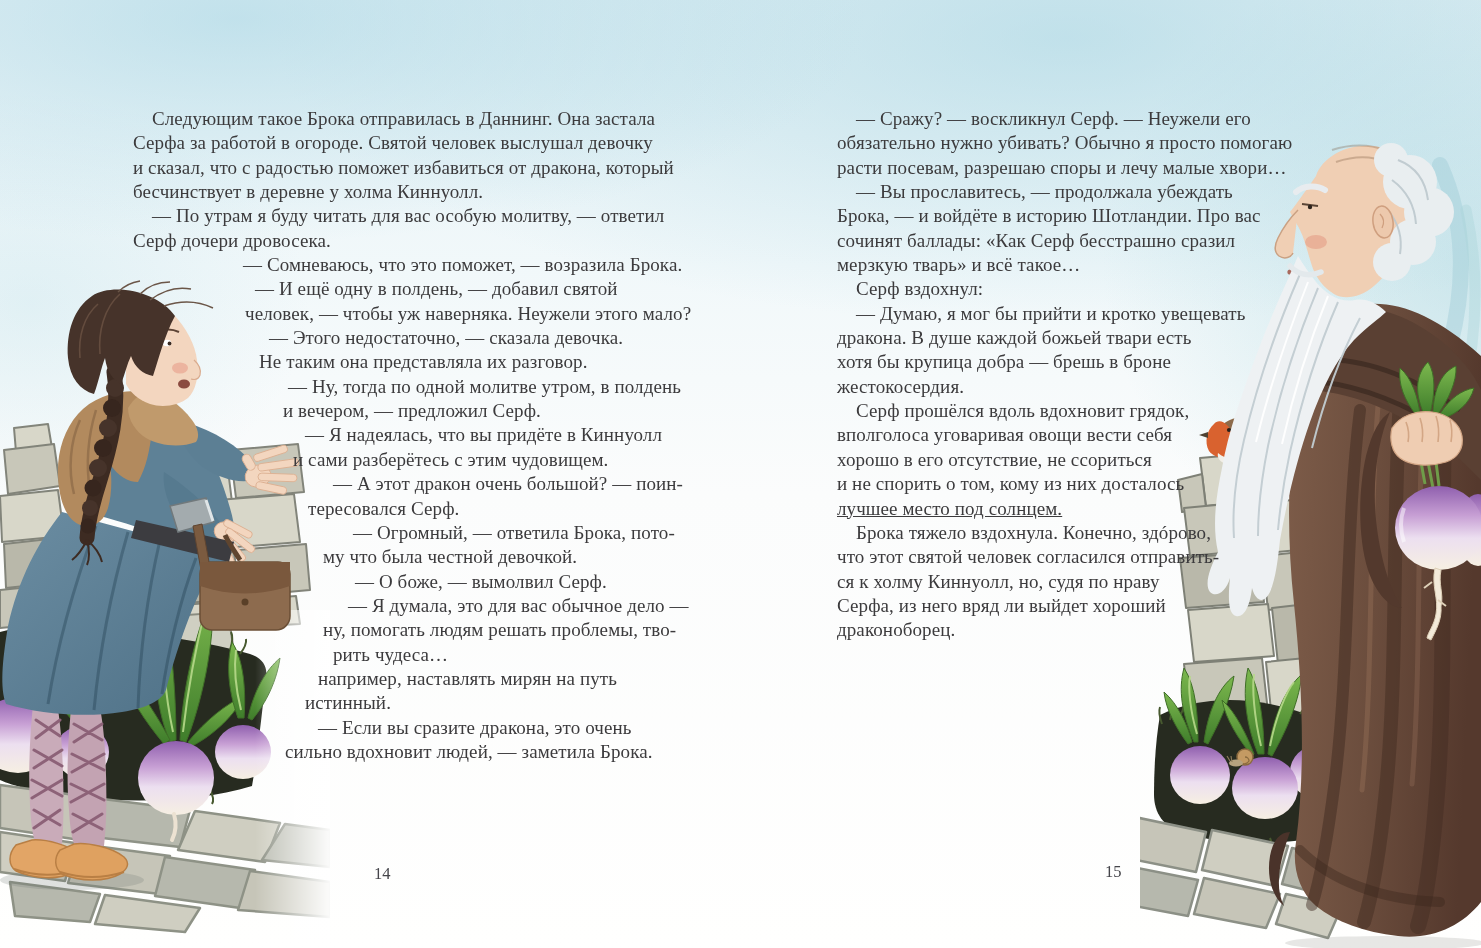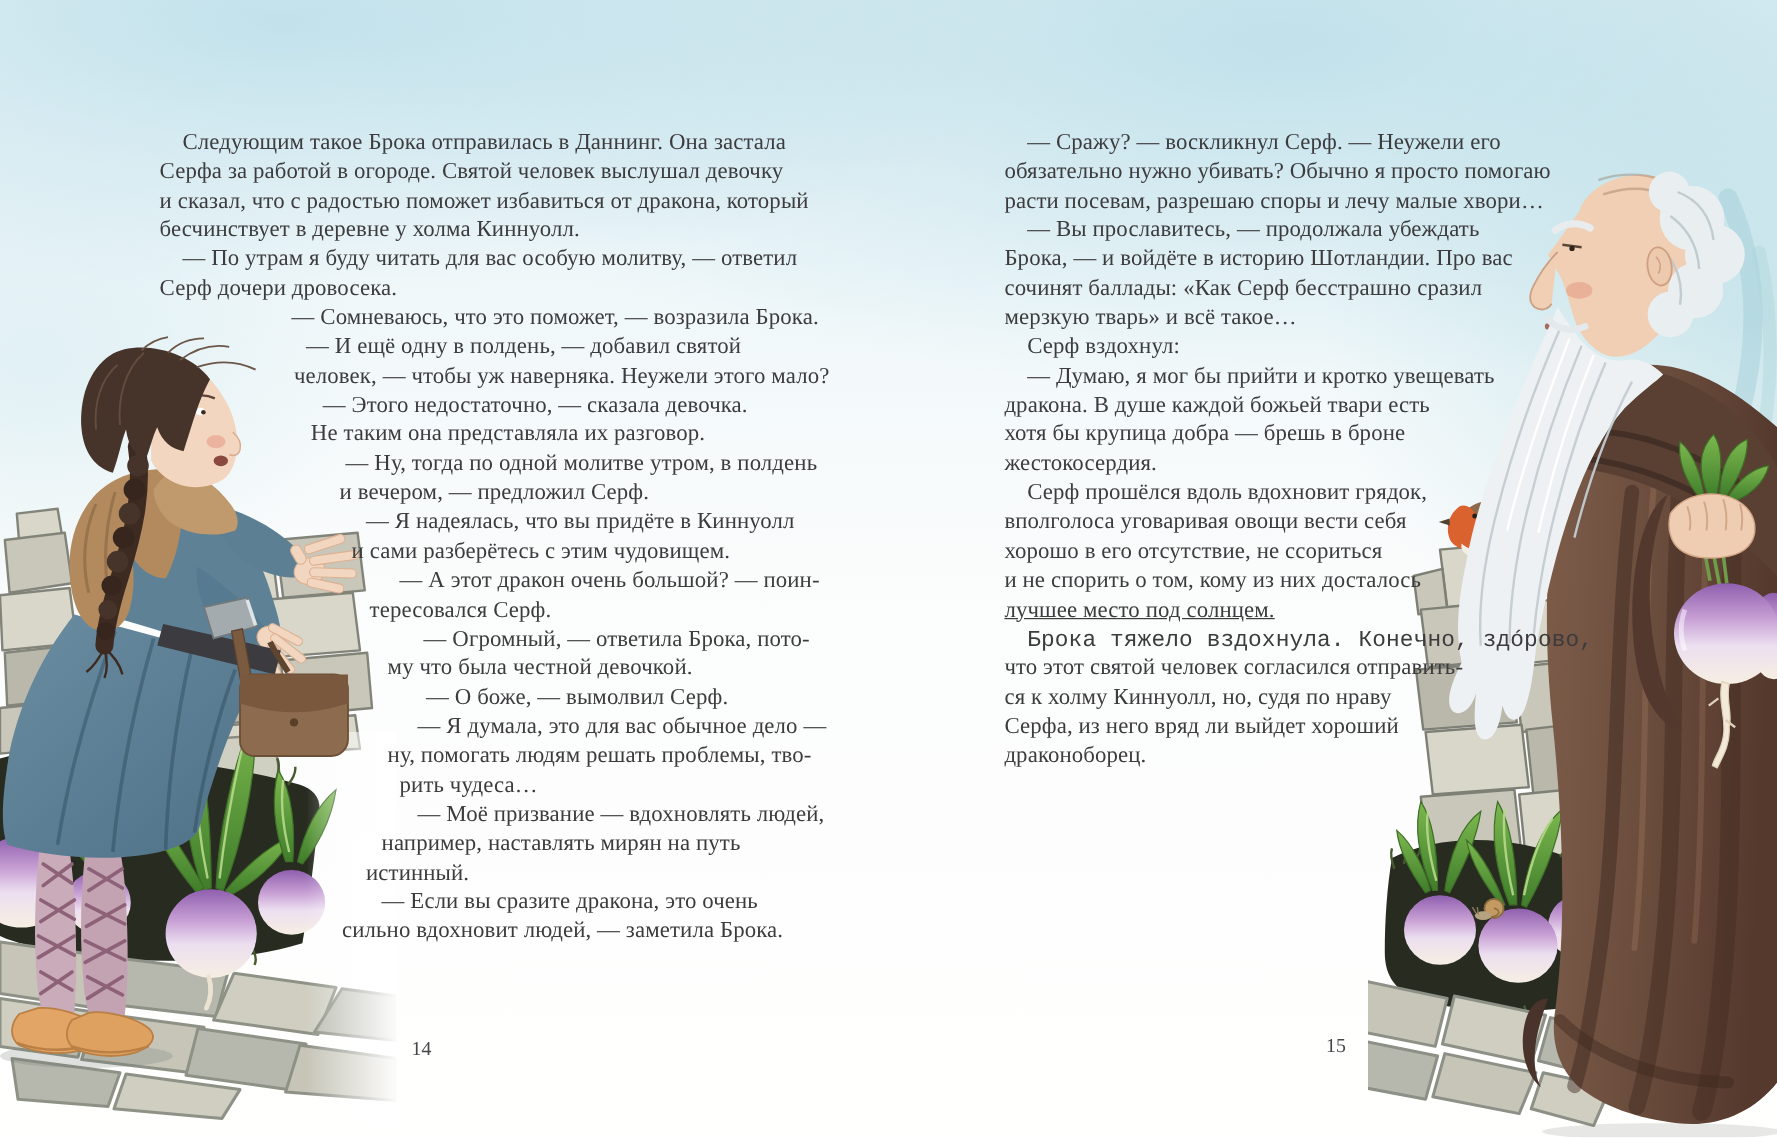--- a/index.html
+++ b/index.html
@@ -11,21 +11,21 @@
       radial-gradient(1100px 400px at 72% 4%, rgba(160,210,224,.55), rgba(160,210,224,0) 72%),
       radial-gradient(520px 460px at 99% 28%, rgba(146,203,214,.40), rgba(146,203,214,0) 70%),
       radial-gradient(400px 300px at 2% 32%, rgba(170,215,226,.25), rgba(170,215,226,0) 70%),
       linear-gradient(180deg,#e7f2f6 0%,#f1f8fa 28%,#fbfcfc 52%,#fffffe 100%);}
   .illus{position:absolute;}
   .textcol{position:absolute;font-size:19px;color:#3c3b3d;letter-spacing:.1px;}
   .line{height:24.35px;line-height:24.35px;white-space:nowrap;}
   #col-left{left:133px;top:107px;}
   #col-right{left:837px;top:107px;}
   .pagenum{position:absolute;font-size:16.5px;color:#45454a;}
-  #pagenum-left{left:343px;top:864px;}
+  #pagenum-left{left:374px;top:864px;}
   #pagenum-right{left:1105px;top:862px;}
 </style>
 </head>
 <body>
 
 <div class="spread">
   <div class="bg-wash"></div>
 
   <svg class="illus" style="left:0;top:280px;width:330px;height:668px" viewBox="0 0 330 668">
     <defs>
@@ -439,21 +439,20 @@
         <div class="line" style="padding-left: 172px;">— Я надеялась, что вы придёте в Киннуолл</div>
         <div class="line" style="padding-left: 160px;">и сами разберётесь с этим чудовищем.</div>
         <div class="line" style="padding-left: 200px;">— А этот дракон очень большой? — поин-</div>
         <div class="line" style="padding-left: 175px;">тересовался Серф.</div>
         <div class="line" style="padding-left: 220px;">— Огромный, — ответила Брока, пото-</div>
         <div class="line" style="padding-left: 190px;">му что была честной девочкой.</div>
         <div class="line" style="padding-left: 222px;">— О боже, — вымолвил Серф.</div>
         <div class="line" style="padding-left: 215px;">— Я думала, это для вас обычное дело —</div>
         <div class="line" style="padding-left: 190px;">ну, помогать людям решать проблемы, тво-</div>
         <div class="line" style="padding-left: 200px;">рить чудеса…</div>
-        <div class="line" style="padding-left: 215px;">— Моё призвание — вдохновлять людей,</div>
         <div class="line" style="padding-left: 185px;">например, наставлять мирян на путь</div>
         <div class="line" style="padding-left: 172px;">истинный.</div>
         <div class="line" style="padding-left: 185px;">— Если вы сразите дракона, это очень</div>
         <div class="line" style="padding-left: 152px;">сильно вдохновит людей, — заметила Брока.</div>
       </div>
     <div class="pagenum" id="pagenum-left">14</div>
   </div>
   <div class="page">
     <div class="textcol" id="col-right">
         <div class="line" style="padding-left: 19px;">— Сражу? — воскликнул Серф. — Неужели его</div>
@@ -466,21 +465,21 @@
         <div class="line" style="padding-left: 19px;">Серф вздохнул:</div>
         <div class="line" style="padding-left: 19px;">— Думаю, я мог бы прийти и кротко увещевать</div>
         <div class="line" style="padding-left: 0px;">дракона. В душе каждой божьей твари есть</div>
         <div class="line" style="padding-left: 0px;">хотя бы крупица добра — брешь в броне</div>
         <div class="line" style="padding-left: 0px;">жестокосердия.</div>
         <div class="line" style="padding-left: 19px;">Серф прошёлся вдоль вдохновит грядок,</div>
         <div class="line" style="padding-left: 0px;">вполголоса уговаривая овощи вести себя</div>
         <div class="line" style="padding-left: 0px;">хорошо в его отсутствие, не ссориться</div>
         <div class="line" style="padding-left: 0px;">и не спорить о том, кому из них досталось</div>
         <div class="line" style="padding-left: 0px; text-decoration: underline;">лучшее место под солнцем.</div>
-        <div class="line" style="padding-left: 19px; font-family: Liberation Mono, monospace;">Брока тяжело вздохнула. Конечно, здóрово,</div>
+        <div class="line" style="padding-left: 19px;">Брока тяжело вздохнула. Конечно, здóрово,</div>
         <div class="line" style="padding-left: 0px;">что этот святой человек согласился отправить-</div>
         <div class="line" style="padding-left: 0px;">ся к холму Киннуолл, но, судя по нраву</div>
         <div class="line" style="padding-left: 0px;">Серфа, из него вряд ли выйдет хороший</div>
         <div class="line" style="padding-left: 0px;">драконоборец.</div>
       </div>
     <div class="pagenum" id="pagenum-right">15</div>
   </div>
 </div>
 
 </body></html>

